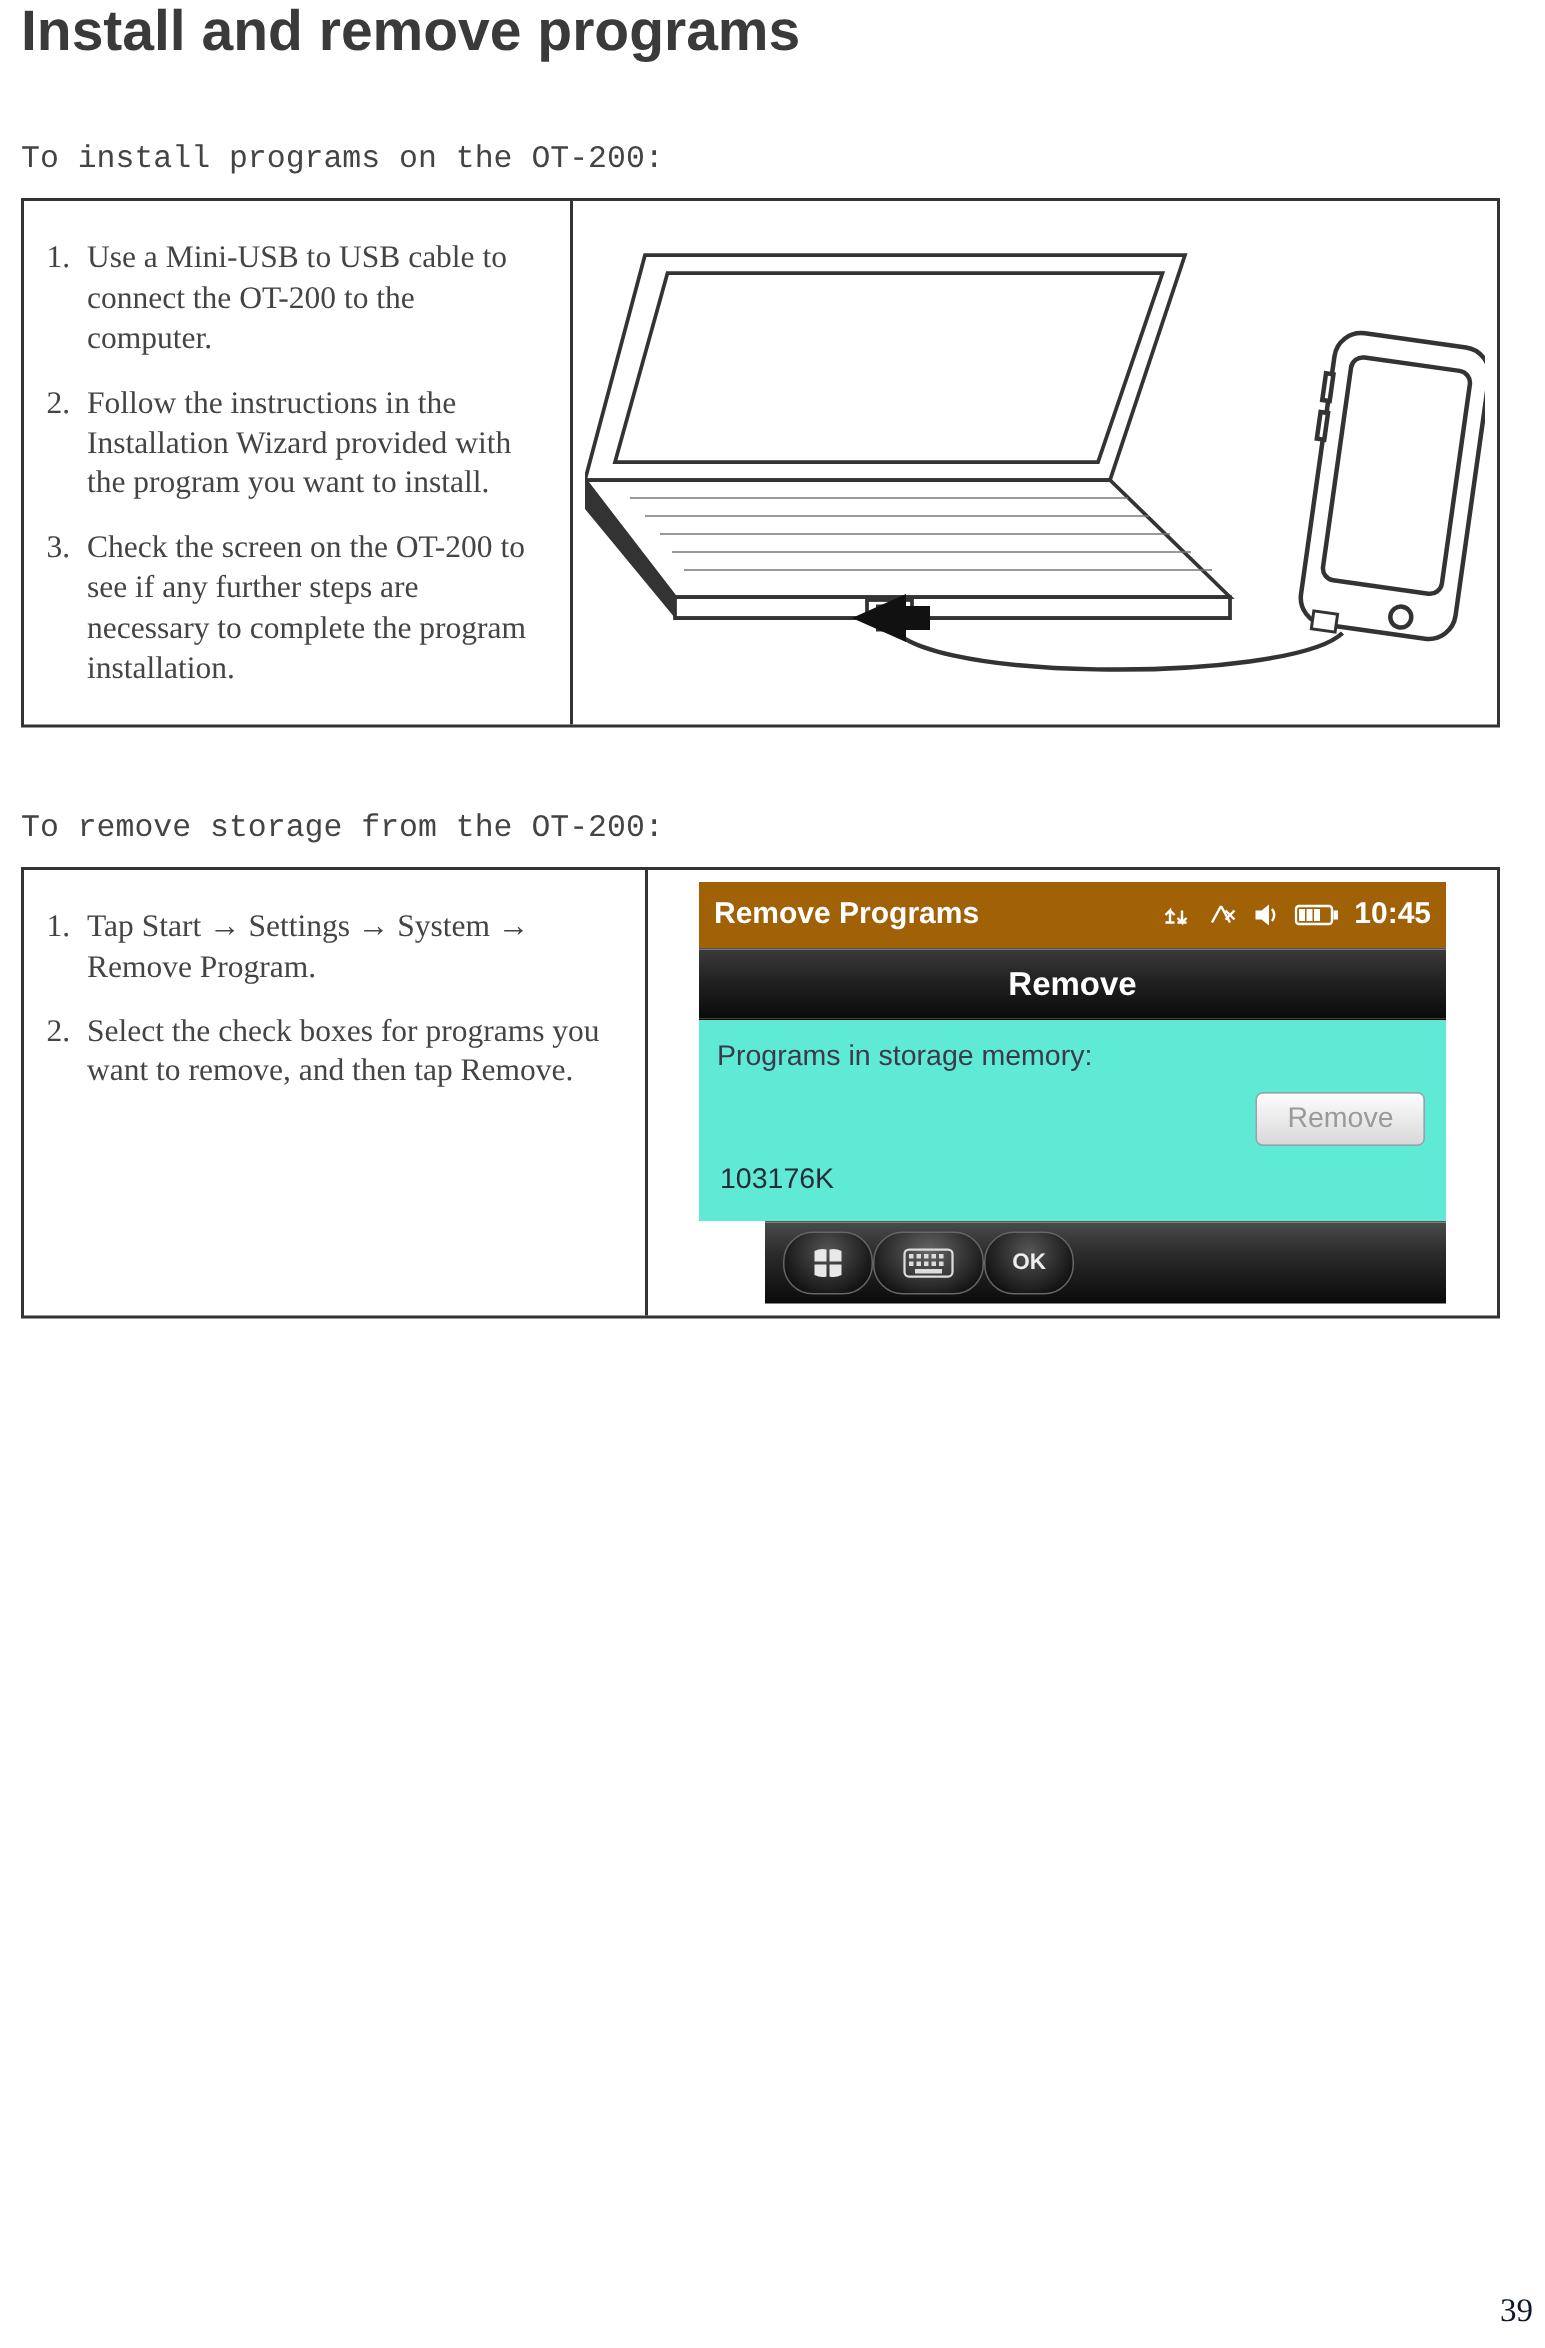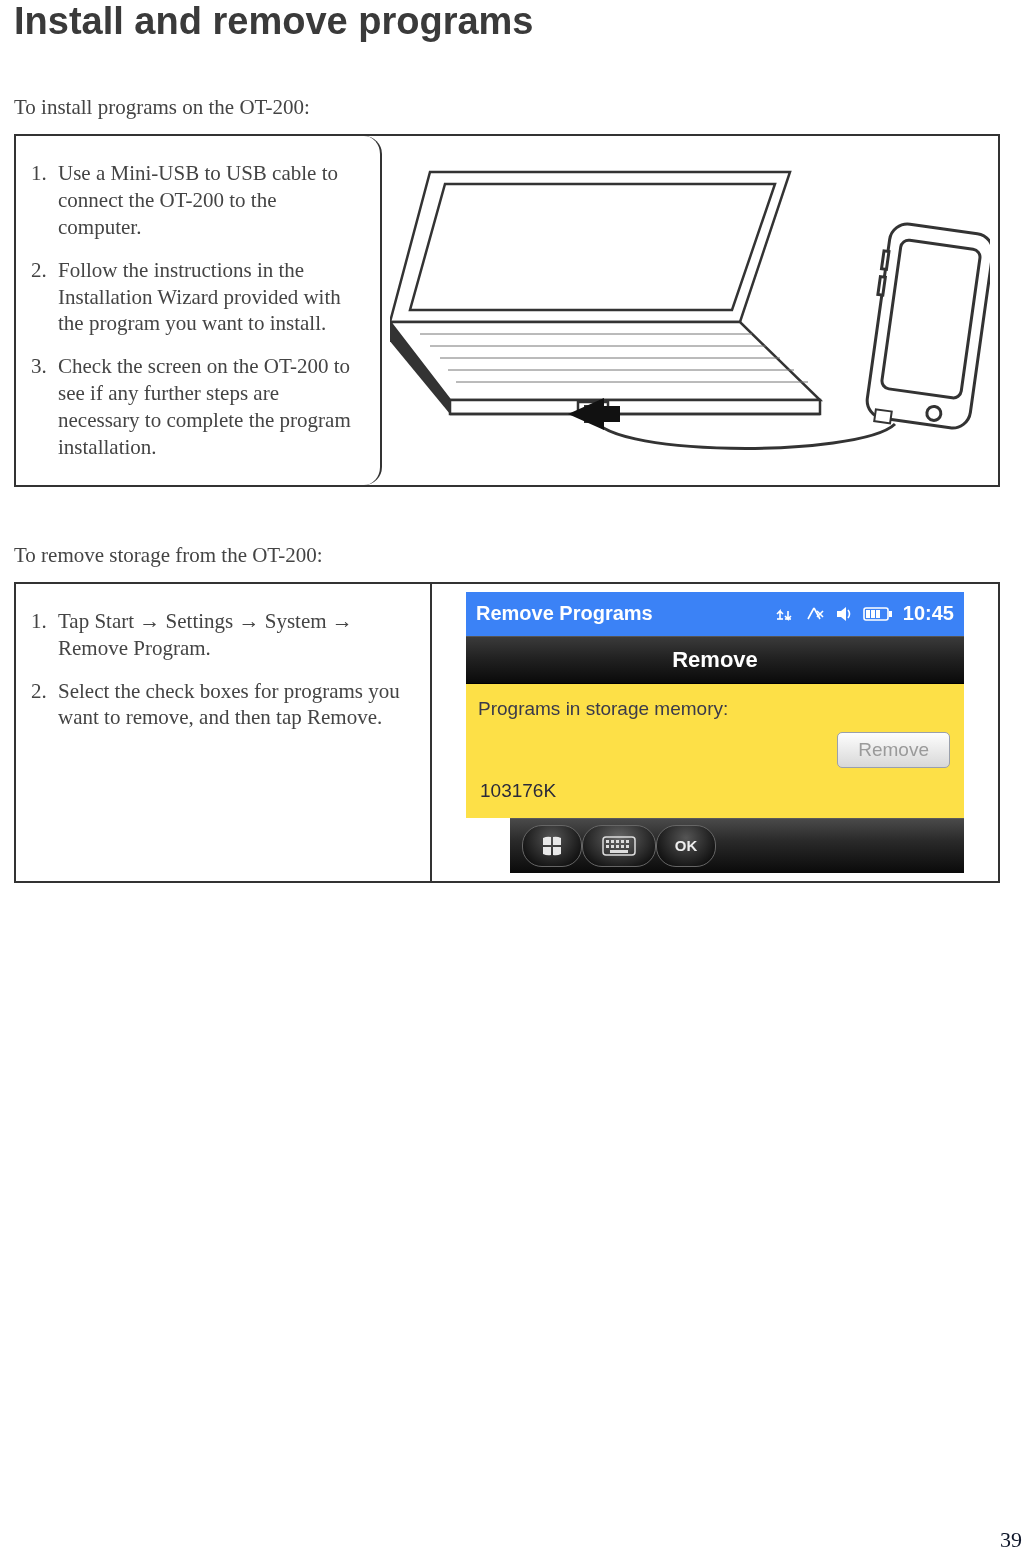--- a/index.html
+++ b/index.html
@@ -20,31 +20,32 @@
     font-size: 38px;
     font-weight: bold;
     color: #3a3a3a;
     margin: 0 0 52px 0;
     padding-top: 0;
   }
   .intro {
     font-size: 21px;
     margin-bottom: 14px;
     color: #444;
+    font-family: Liberation Mono, monospace;
   }
   .box {
     border: 2px solid #333;
     display: flex;
     margin-bottom: 56px;
   }
   .box-left {
     border-right: 2px solid #333;
     padding: 24px 18px 24px 8px;
   }
-  .box1 .box-left { width: 338px; border-radius: 18px; }
+  .box1 .box-left { width: 338px; }
   .box2 .box-left { width: 388px; }
   ol {
     margin: 0;
     padding-left: 28px;
     font-size: 21px;
     color: #444;
   }
   ol li {
     padding-left: 6px;
     margin-bottom: 16px;
@@ -67,21 +68,21 @@
     height: 296px;
   }
   .ill svg { display: block; }
 
   
   .wm {
     width: 498px;
     font-family: "Segoe UI", Tahoma, Arial, sans-serif;
   }
   .wm-titlebar {
-    background: #3b82f6;
+    background: #a16207;
     color: #fff;
     height: 44px;
     display: flex;
     align-items: center;
     padding: 0 10px;
     font-size: 20px;
   }
   .wm-titlebar .title { flex: 1; font-weight: 600; }
   .wm-titlebar .ticons { display: flex; align-items: center; gap: 10px; }
   .wm-titlebar .ticons span { display: inline-flex; align-items: center; }
@@ -90,21 +91,21 @@
     background: linear-gradient(to bottom, #3a3a3a 0%, #222 45%, #0a0a0a 100%);
     border-top: 1px solid #555;
     border-bottom: 1px solid #000;
     color: #fff;
     text-align: center;
     font-weight: 600;
     font-size: 22px;
     line-height: 46px;
   }
   .wm-body {
-    background: #fde047;
+    background: #5eead4;
     padding: 14px 12px 10px 12px;
   }
   .wm-label {
     color: #3a3a4a;
     font-size: 19px;
     margin-bottom: 10px;
   }
   .wm-list {
     background: #fff;
     border: 1px solid #6a7890;

